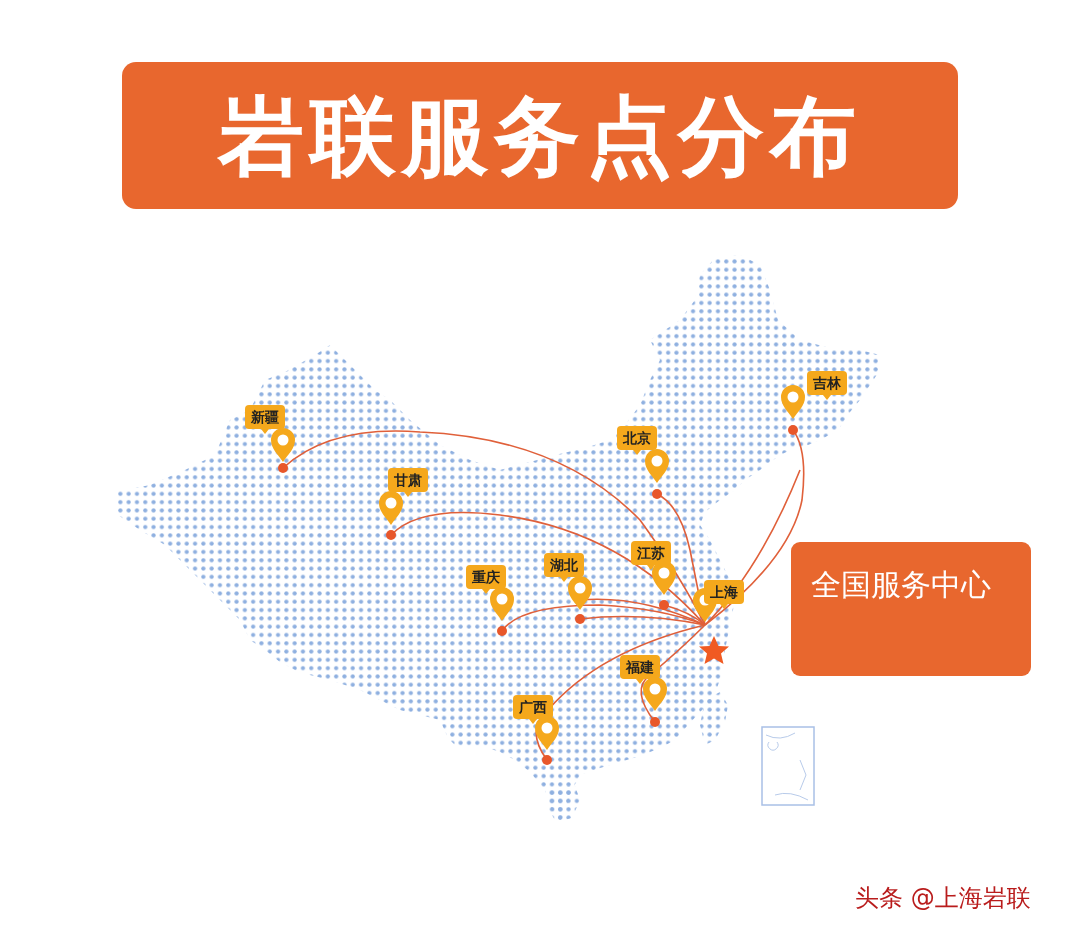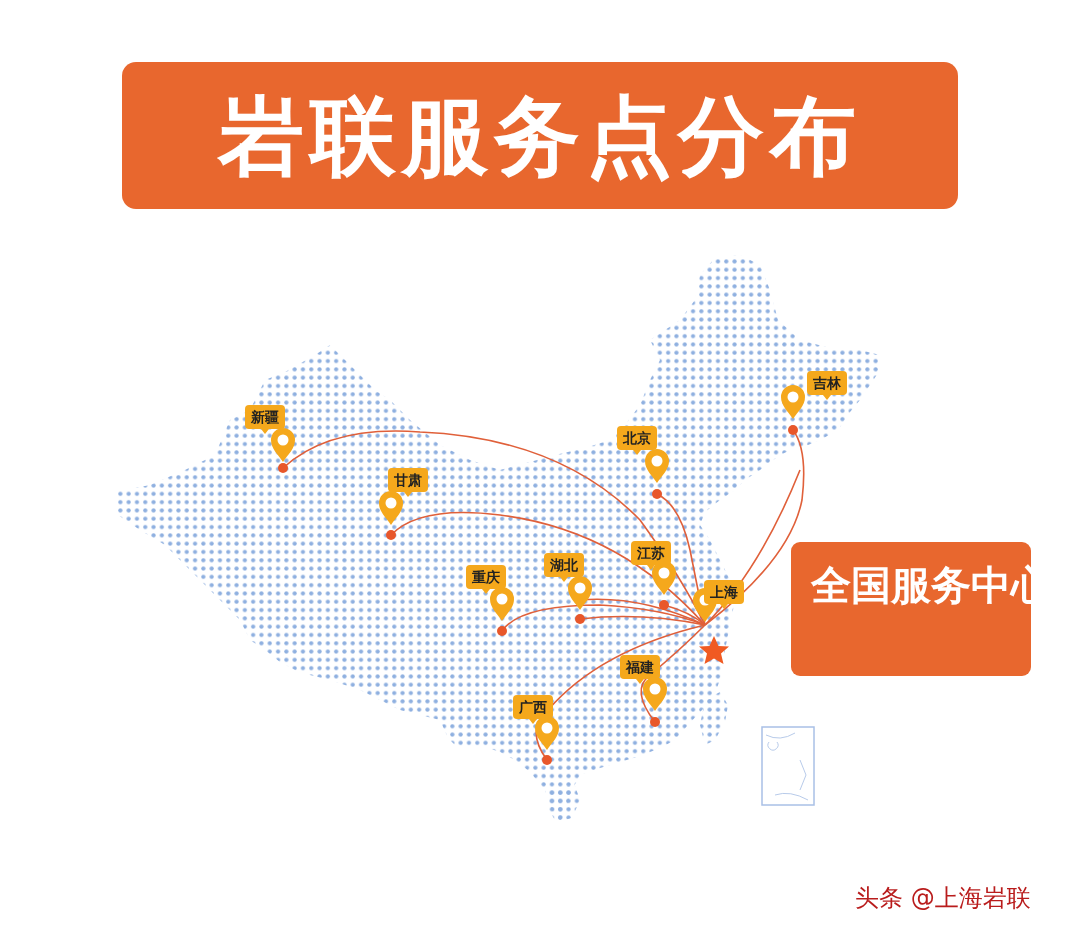--- a/index.html
+++ b/index.html
@@ -1,21 +1,21 @@
 <!DOCTYPE html>
 <html><head>
 <meta charset="utf-8">
 <style>
   html,body{margin:0;padding:0;background:#ffffff;}
   body{width:1080px;height:937px;position:relative;overflow:hidden;font-family:"DejaVu Sans","Liberation Sans",sans-serif;}
   .title-banner{position:absolute;left:122px;top:62px;width:836px;height:147px;background:#e8672e;border-radius:14px;display:flex;align-items:center;justify-content:center;}
   .title-text{color:#ffffff;font-size:86px;font-weight:bold;letter-spacing:6px;line-height:1;}
   .map-svg{position:absolute;left:0;top:0;}
   .callout{position:absolute;left:791px;top:542px;width:240px;height:134px;background:#e8672e;border-radius:9px;box-sizing:border-box;padding:20px 0 0 20px;color:#fff;}
-  .callout-line{font-size:40px;font-weight:bold;line-height:46px;white-space:nowrap;}
+  .callout-line{font-size:30px;font-weight:normal;line-height:46px;white-space:nowrap;}
   .watermark{position:absolute;left:855px;top:882px;font-size:24px;color:#b91c1c;}
   .prov-label{font-family:"DejaVu Sans",sans-serif;font-size:14px;fill:#222;font-weight:bold;}
 </style>
 </head>
 <body>
 
 <div class="title-banner">
   <span class="title-text">岩联服务点分布</span>
 </div>
 

